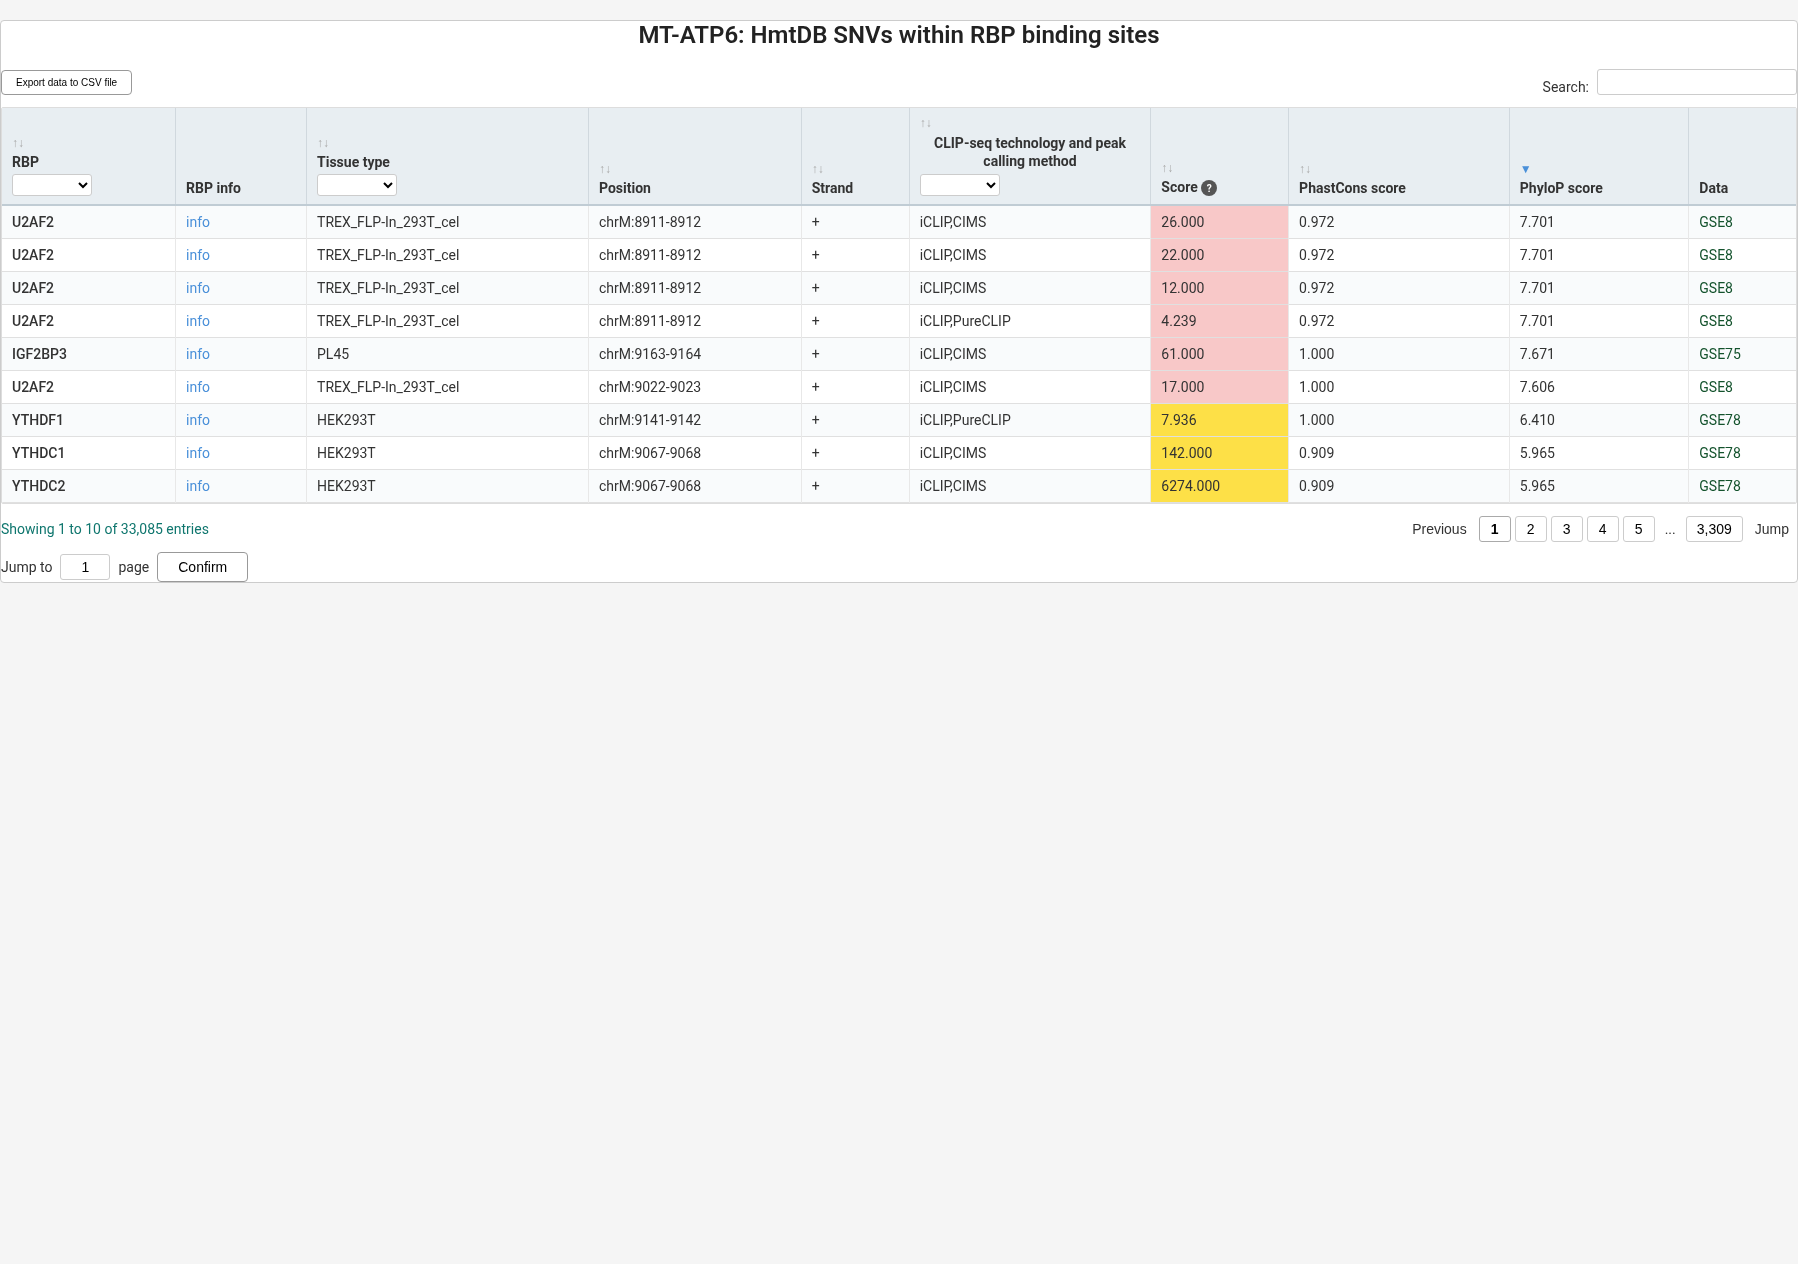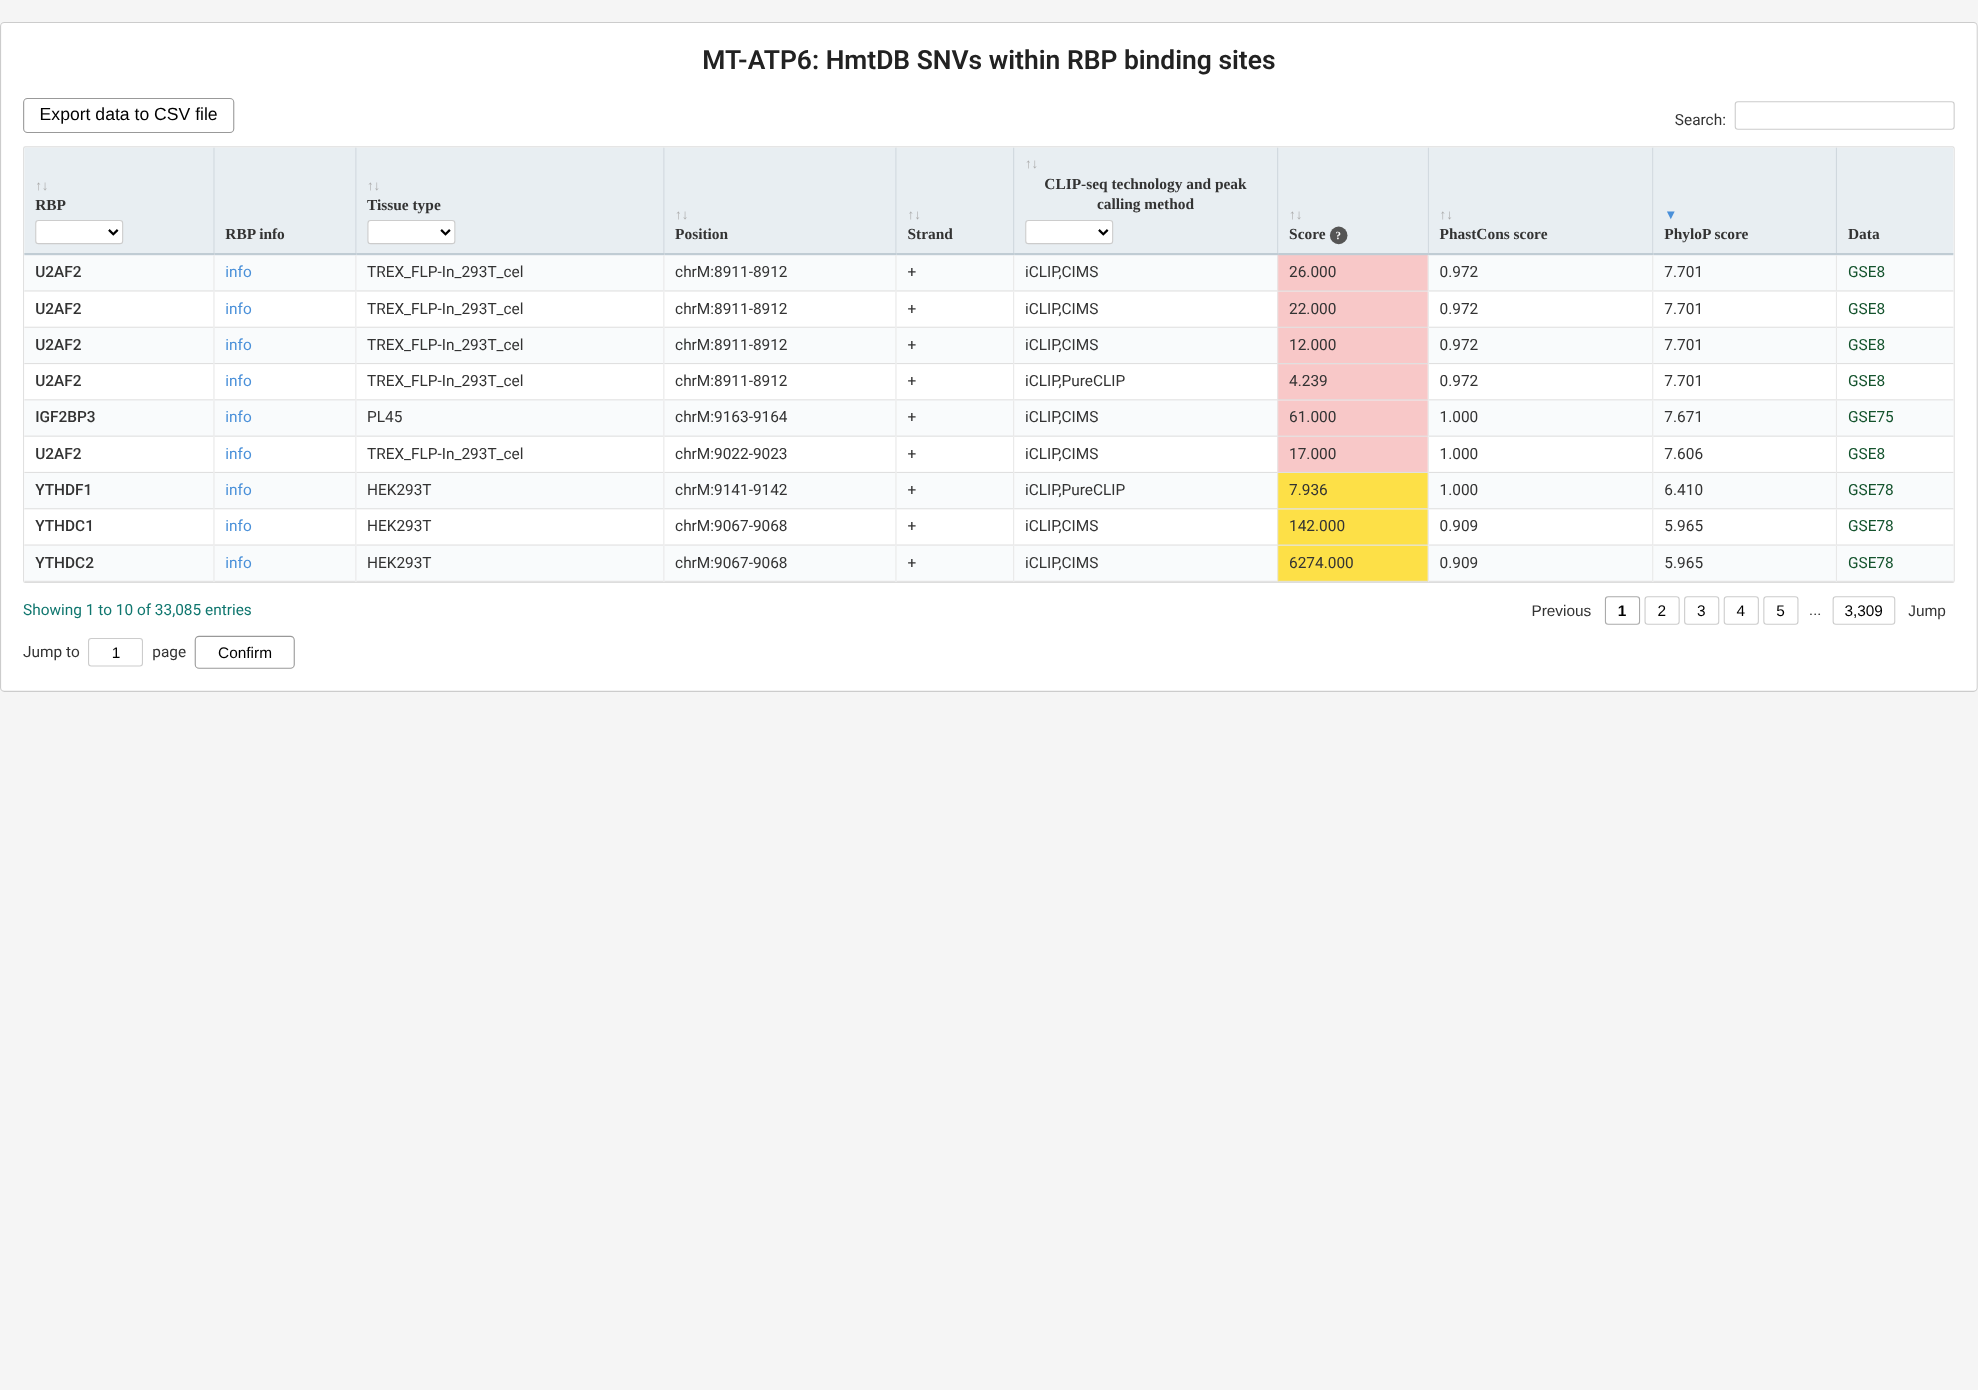--- a/index.html
+++ b/index.html
@@ -8,42 +8,41 @@
       font-size: 14px;
       background: #f5f5f5;
       color: #333;
     }
     .page-container {
       background: #fff;
       border: 1px solid #ccc;
       border-radius: 4px;
       margin: 20px auto;
       max-width: 1798px;
-      padding: 20px;
     }
     .page-title {
       text-align: center;
       font-size: 24px;
       font-weight: 600;
       margin-bottom: 20px;
       color: #222;
     }
     .toolbar {
       display: flex;
       justify-content: space-between;
       align-items: center;
       margin-bottom: 12px;
     }
     .export-btn {
       border: 1px solid #999;
       background: #fff;
       padding: 6px 14px;
       border-radius: 4px;
       cursor: pointer;
-      font-size: 16px;
+      font-size: 10px;
     }
     .search-container {
       display: flex;
       align-items: flex-end;
       gap: 8px;
     }
     .search-label { font-size: 14px; }
     .search-input {
       border: 1px solid #ccc;
       border-radius: 3px;
@@ -73,21 +72,21 @@
       vertical-align: bottom;
       white-space: nowrap;
     }
     thead th:last-child { border-right: none; }
     .th-inner {
       display: flex;
       flex-direction: column;
       align-items: flex-start;
       gap: 4px;
     }
-    .th-label { font-weight: 700; font-family: Liberation Serif, serif; }
+    .th-label { font-weight: 700; }
     .sort-arrows {
       color: #aaa;
       font-size: 12px;
       display: flex;
       gap: 2px;
       cursor: pointer;
     }
     .sort-arrows.active { color: #4a90d9; }
     .col-dropdown {
       border: 1px solid #ccc;

